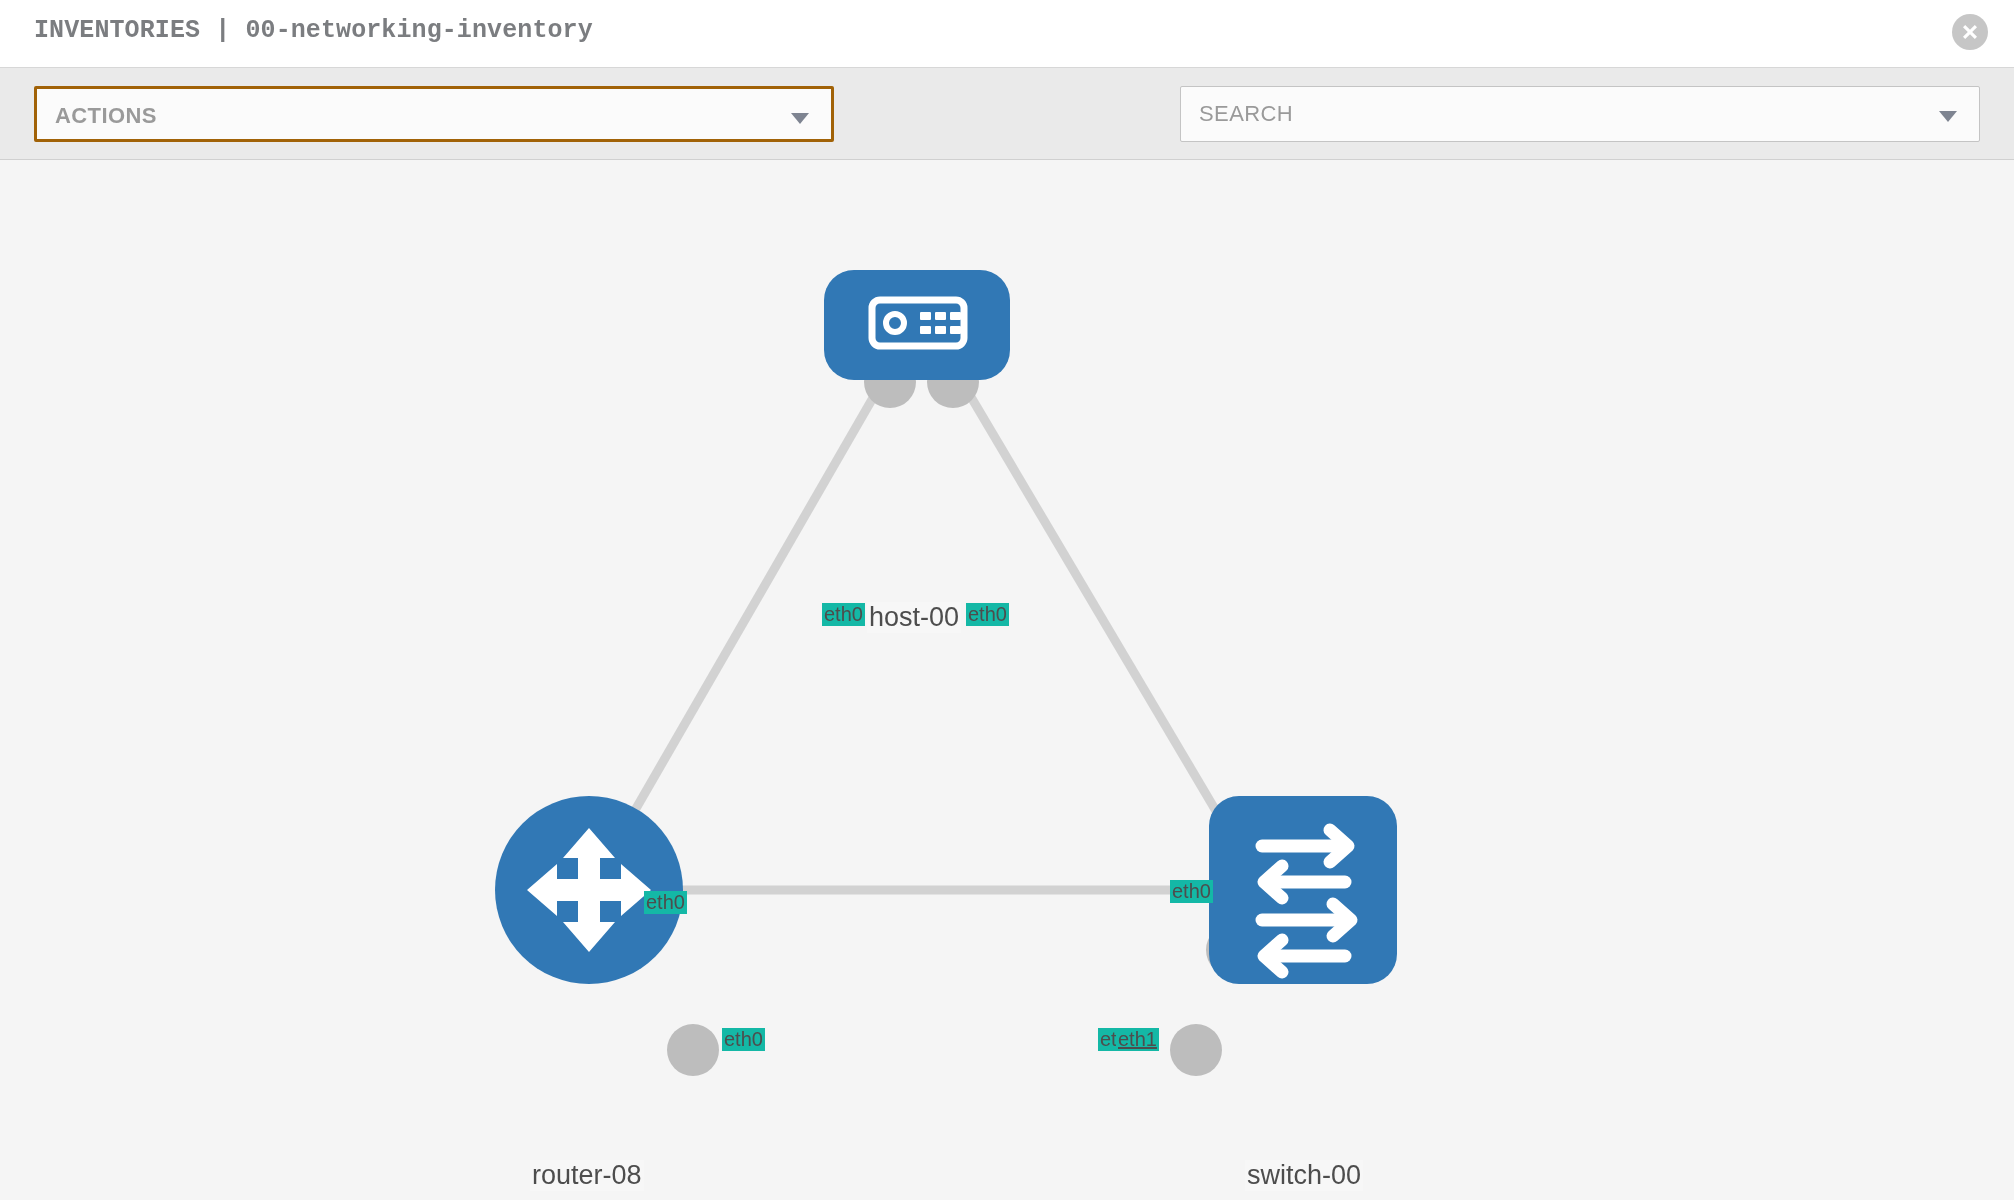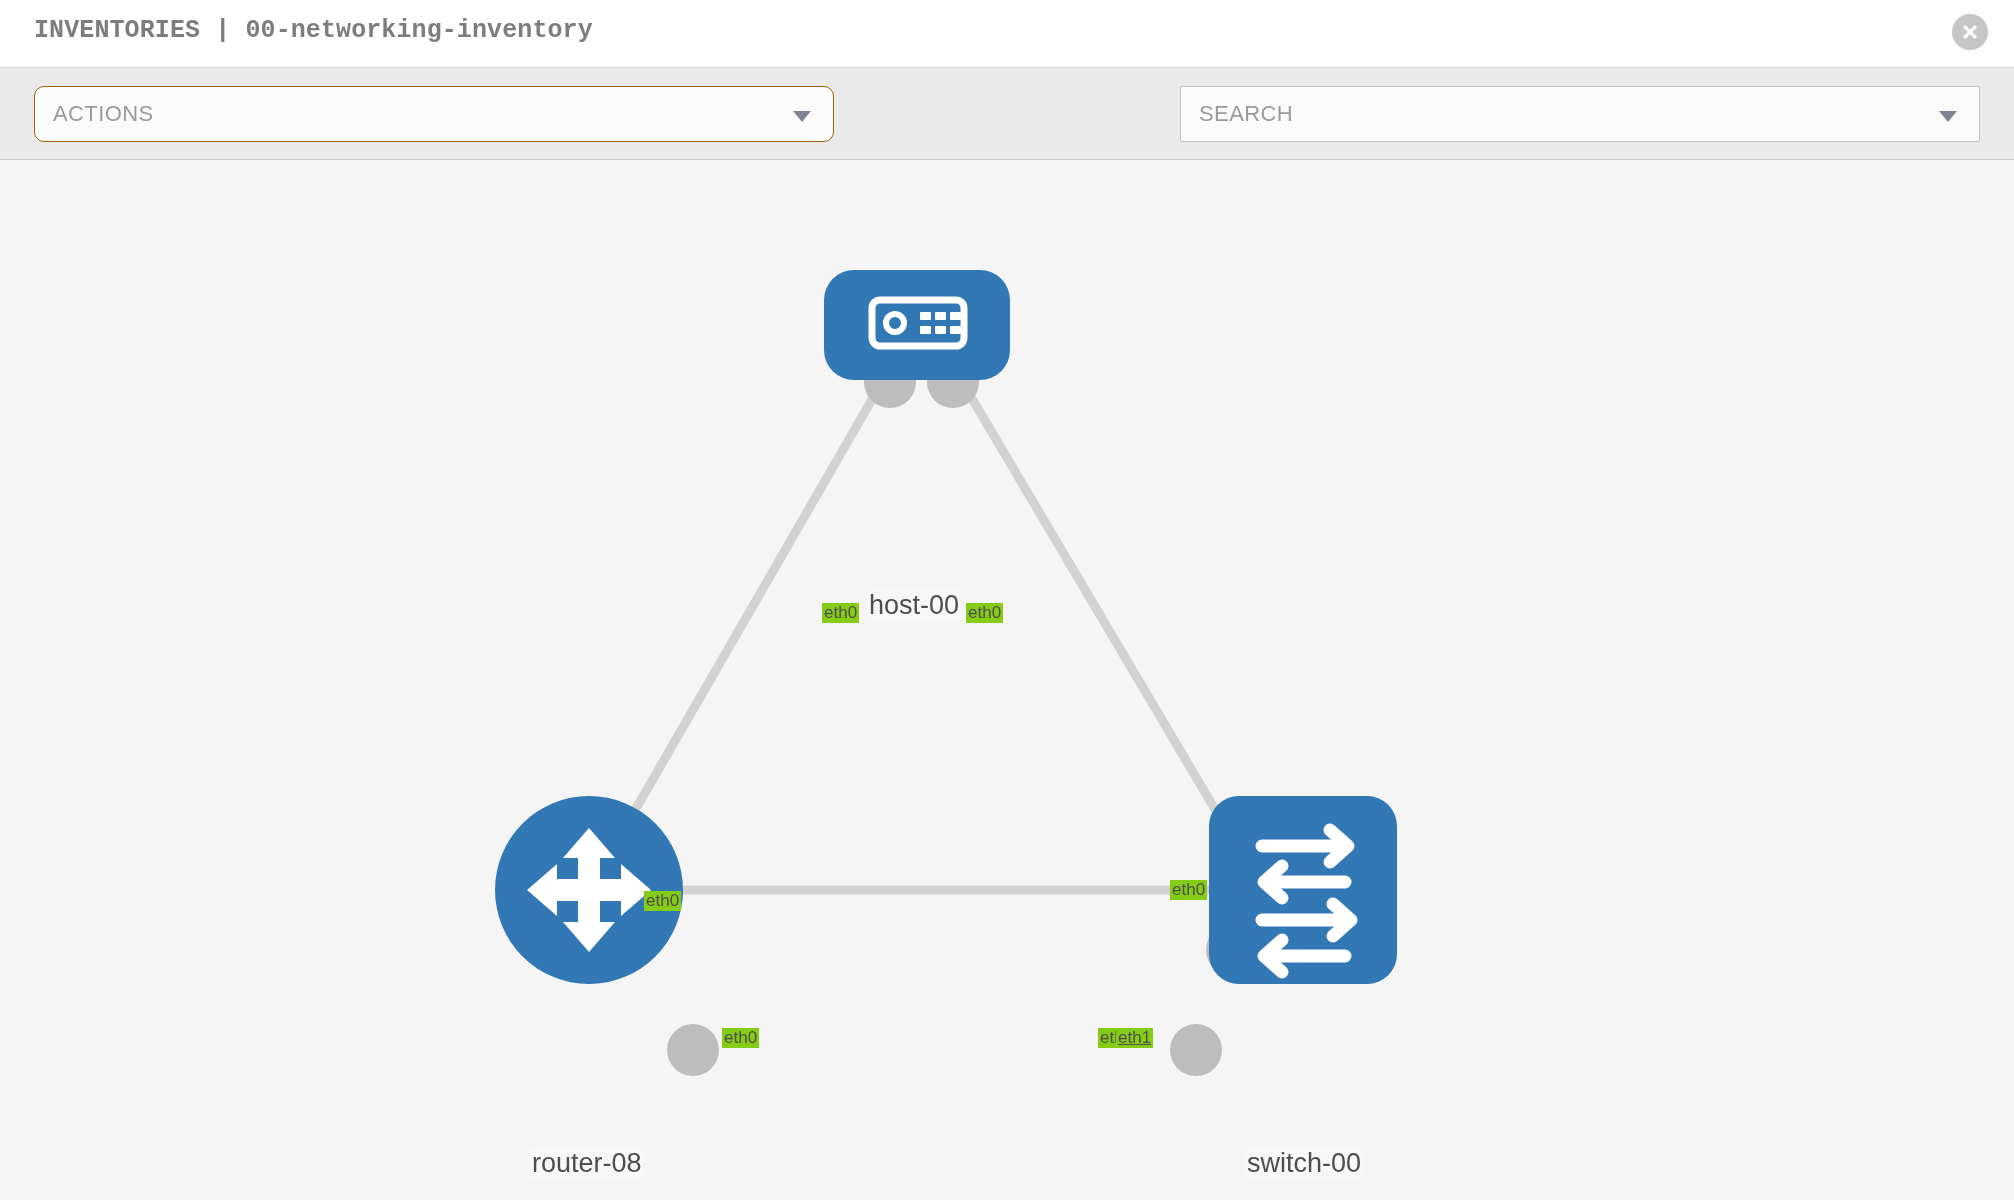--- a/index.html
+++ b/index.html
@@ -63,24 +63,25 @@
     box-sizing: border-box;
   }
 
   .actions-select {
     position: absolute;
     left: 34px;
     top: 18px;
     width: 800px;
     height: 56px;
     background: #fbfbfb;
-    border: 1px solid #a16207;
-    border-radius: 10px;
-    box-sizing: border-box;
-    cursor: pointer;
+    border: 3px solid #a16207;
+    border-radius: 2px;
+    box-sizing: border-box;
+    cursor: pointer;
+    font-weight: bold;
   }
   .actions-label {
     position: absolute;
     left: 18px;
     top: 14px;
     font-size: 22px;
     color: #9a9a9a;
     letter-spacing: 0.4px;
   }
   .caret {
@@ -140,26 +141,27 @@
     height: 1040px;
   }
 
   .node-label {
     position: absolute;
     font-size: 27px;
     color: #4d4d4d;
     background: #f7f7f7;
     white-space: nowrap;
     padding: 0 2px;
+    margin-top: 12px;
   }
   .iface-label {
     position: absolute;
-    font-size: 17px;
+    font-size: 20px;
     color: #4d4d4d;
-    background: #84cc16;
+    background: #14b8a6;
     white-space: nowrap;
     padding: 0 2px;
   }
 
   
   .zoom-panel {
     position: absolute;
     left: 1620px;
     top: 1080px;
     width: 394px;

